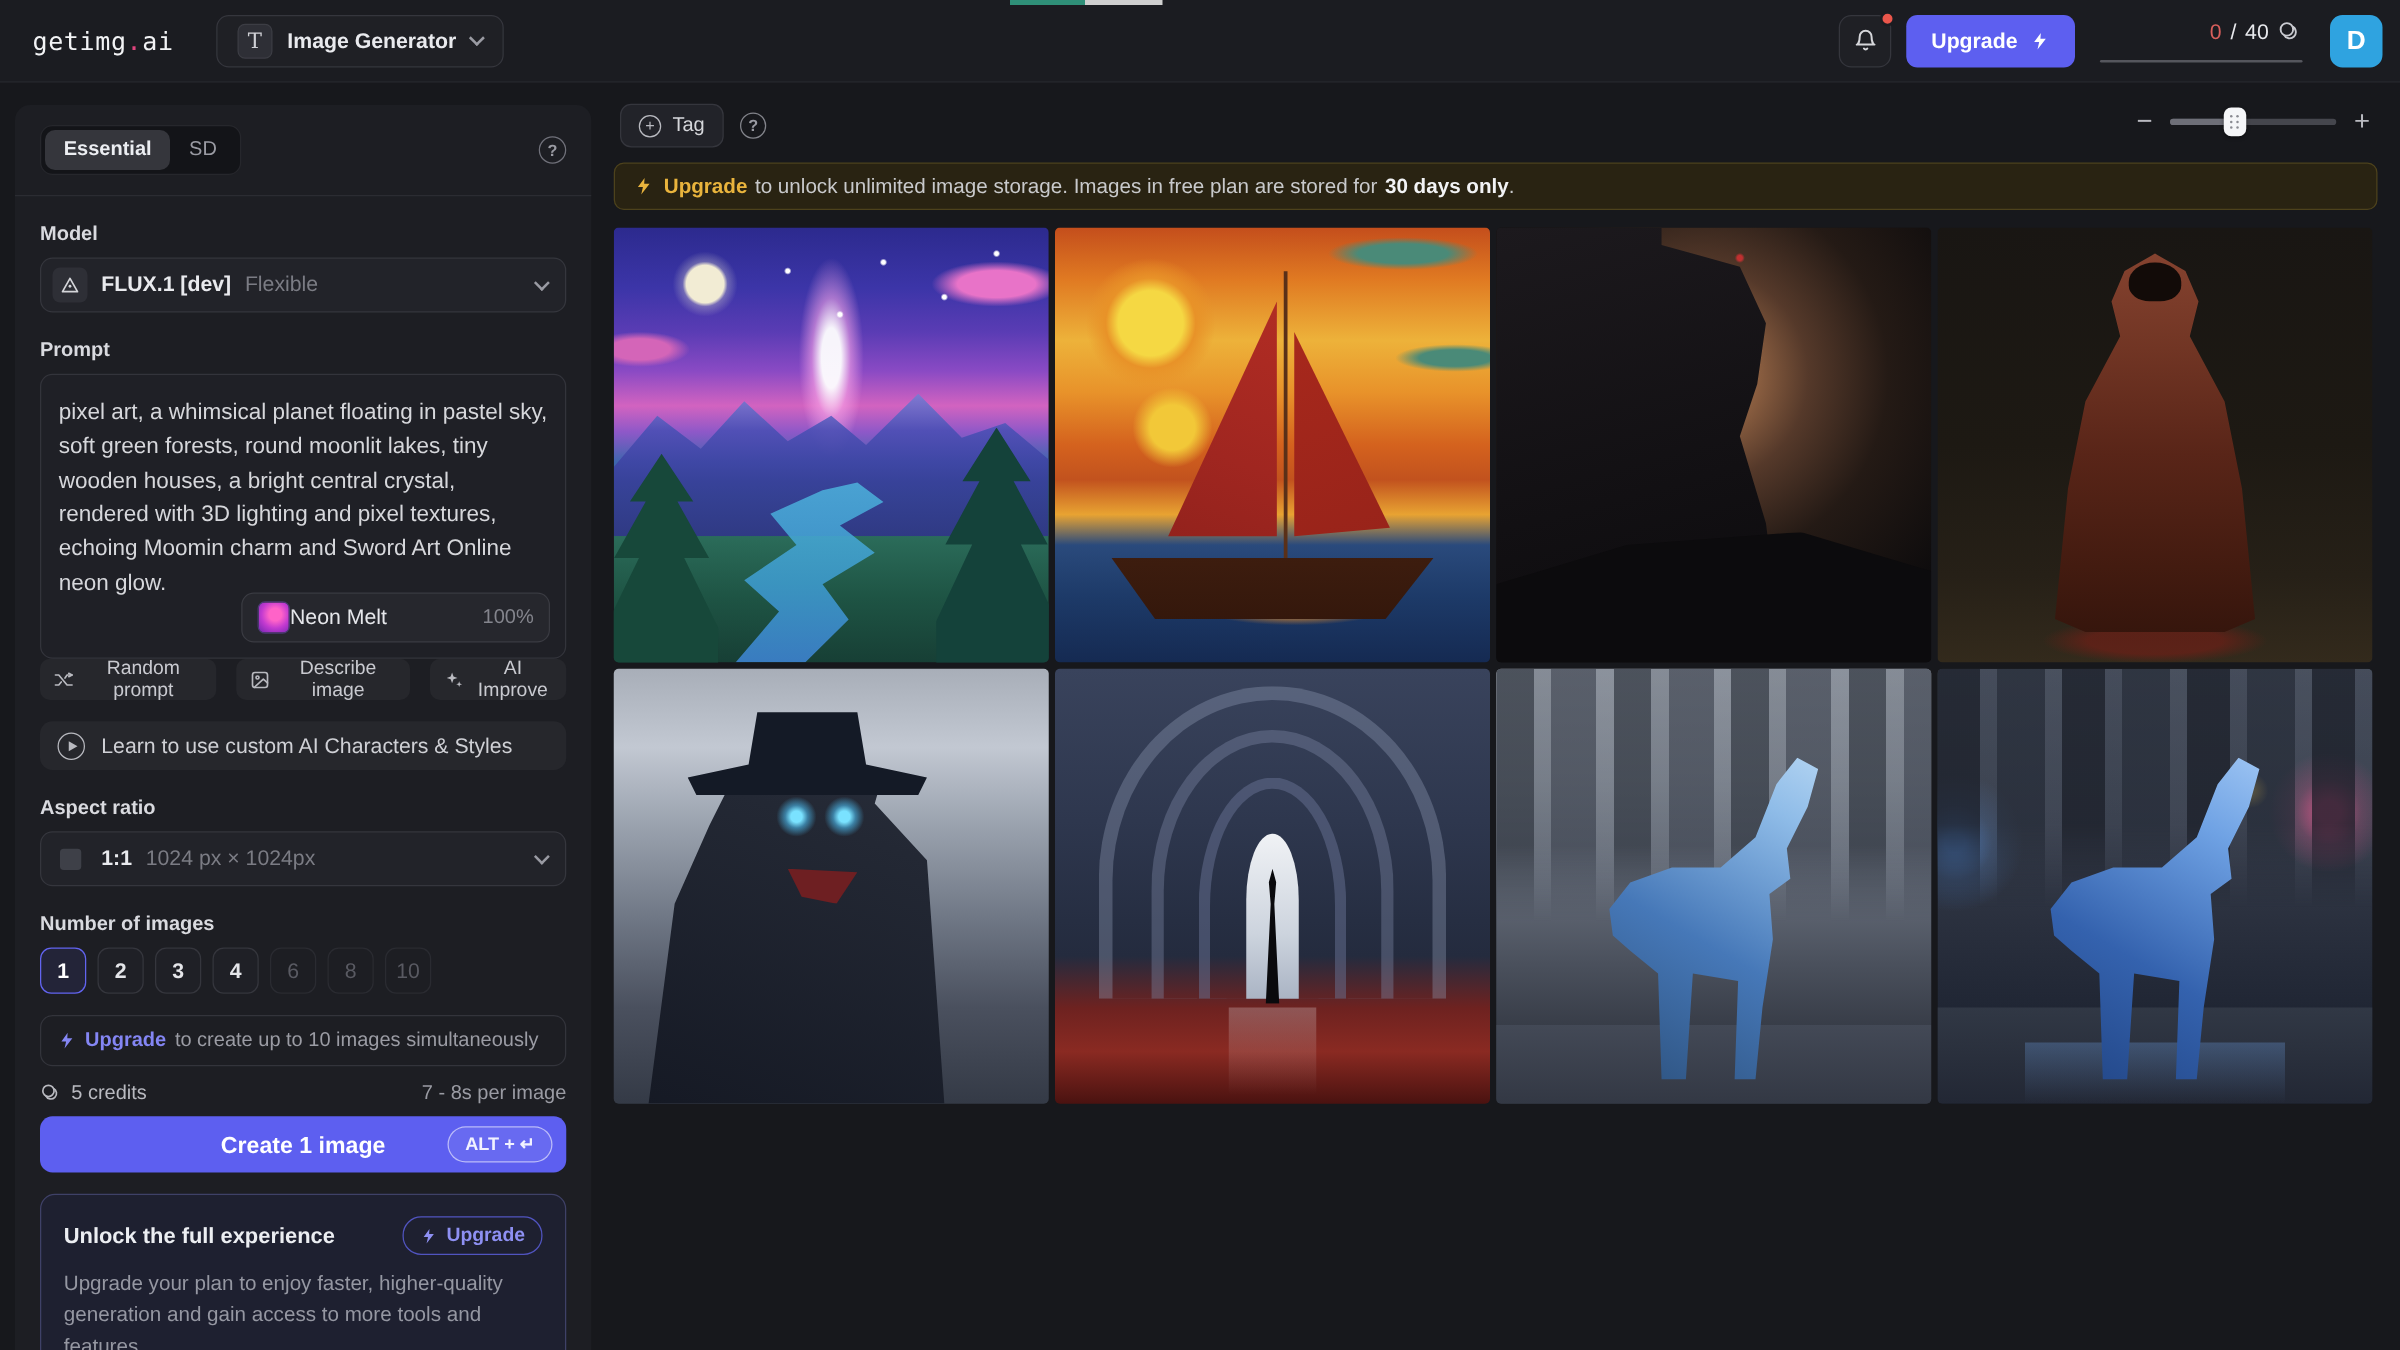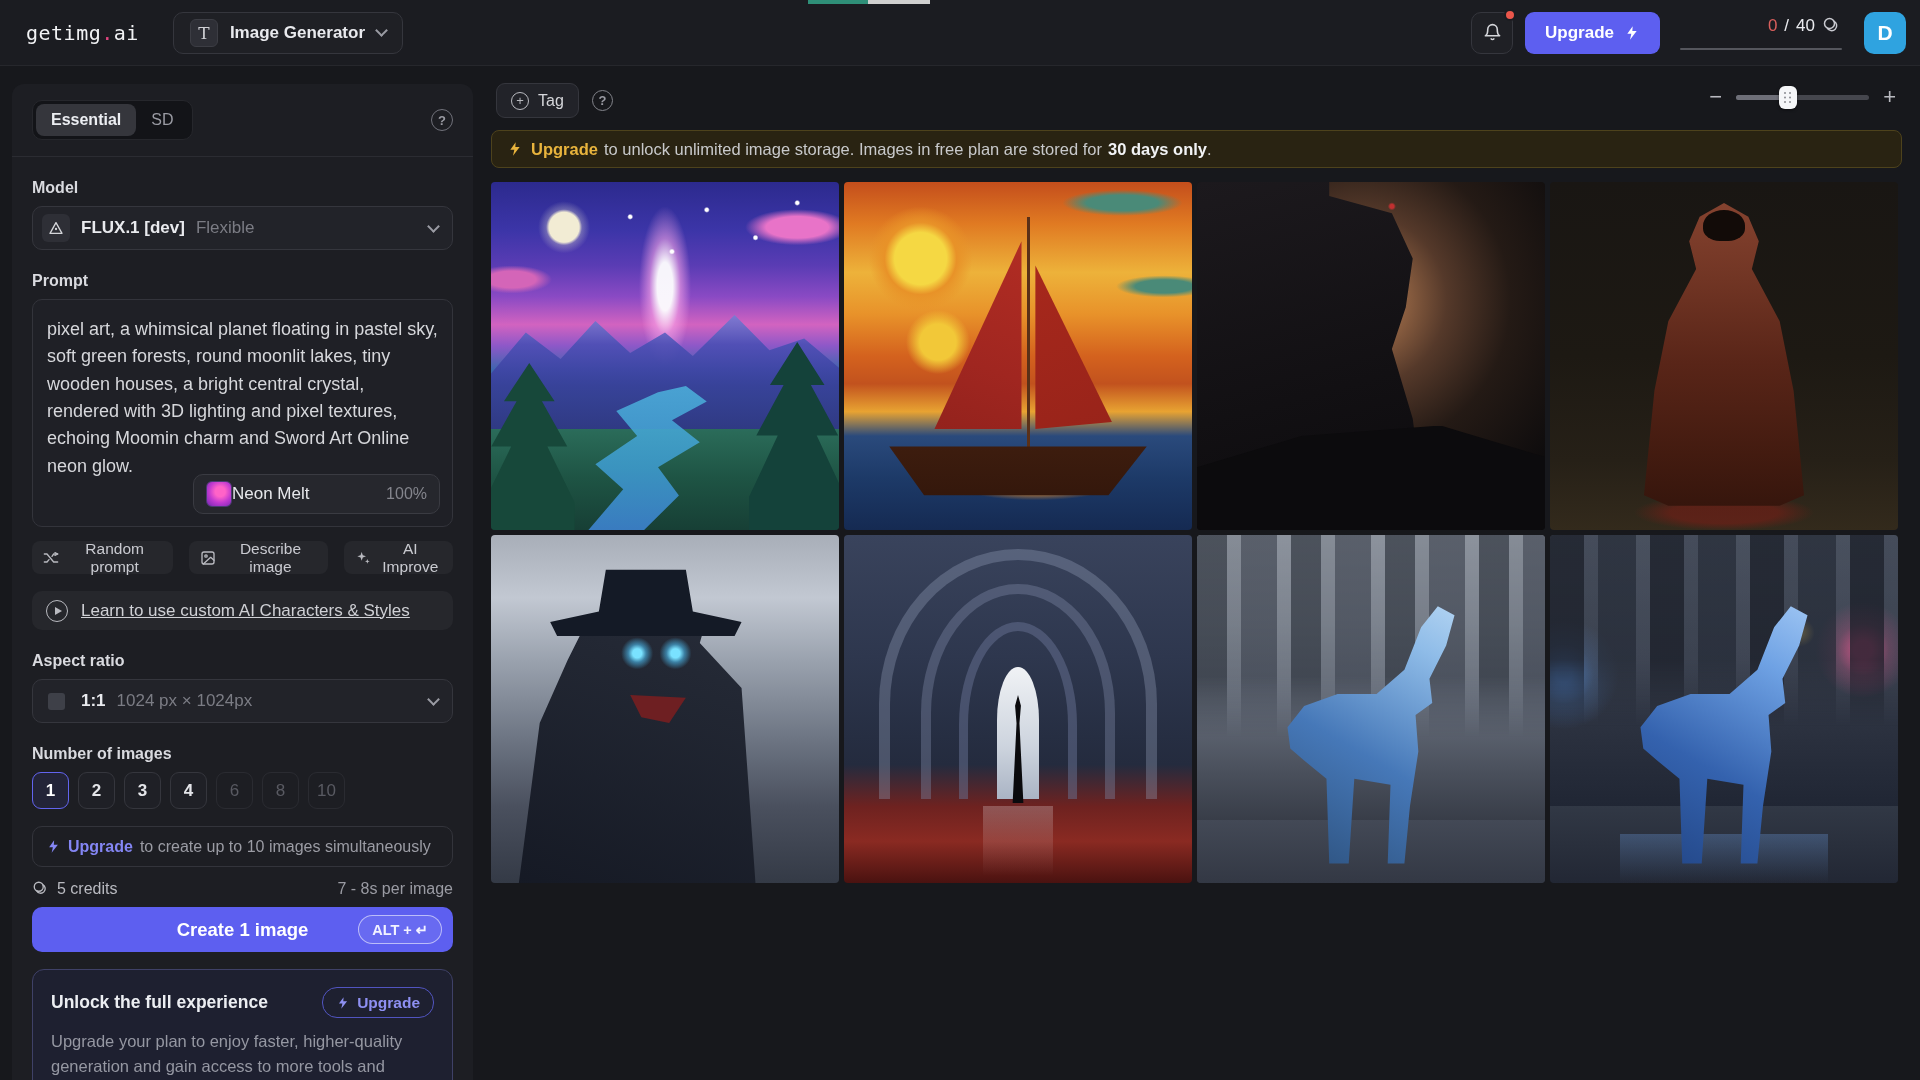--- a/index.html
+++ b/index.html
@@ -44,25 +44,25 @@
   .sel-sub { color:#7b7c84; font-size:17px;}
   .select .chev { margin-left:auto; }
 
   .prompt-box { position:relative; margin-top:9px; height:228px; background:#1f2026; border:1px solid #33343b; border-radius:10px; padding:16px 14px; cursor:text;}
   .prompt-text { color:#d6d7db; font-size:18px; line-height:1.52; white-space:pre-wrap;}
   .style-chip { position:absolute; right:12px; bottom:12px; width:247px; height:40px; background:#26272d; border:1px solid #3a3b42; border-radius:10px; display:flex; align-items:center; padding:0 12px; cursor:pointer;}
   .style-thumb { width:26px; height:26px; border-radius:6px; background: radial-gradient(circle at 55% 40%, #ff63c8 0 5px, #c23ad0 11px, #5a1fa8 22px); border:1px solid #4a3b72;}
   .style-name { color:#e6e7eb; font-size:17px;}
   .style-strength { margin-left:auto; color:#84858d; font-size:16px;}
 
-  .actions-row { margin-top:14px; display:flex; gap:16px;}
+  .actions-row { margin-top:0; display:flex; gap:16px;}
   .mini-btn { height:33px; background:#26272c; border:none; border-radius:8px; display:flex; align-items:center; gap:8px; padding:0 11px; color:#c9cad0; font-size:15.5px; cursor:pointer; font-family:"Liberation Sans", sans-serif;}
   .mini-btn svg { flex:none; }
 
-  .learn-bar { margin-top:17px; height:39px; background:#26272c; border:none; border-radius:10px; width:100%; display:flex; align-items:center; gap:13px; padding:0 14px; color:#cfd0d5; font-size:17px; cursor:pointer; font-family:"Liberation Sans", sans-serif;text-decoration:underline;}
+  .learn-bar { margin-top:17px; height:39px; background:#26272c; border:none; border-radius:10px; width:100%; display:flex; align-items:center; gap:13px; padding:0 14px; color:#cfd0d5; font-size:17px; cursor:pointer; font-family:"Liberation Sans", sans-serif;}
   .play-circle { width:22px; height:22px; border:1.5px solid #b9bac0; border-radius:50%; display:flex; align-items:center; justify-content:center;}
   .play-tri { width:0; height:0; border-left:7px solid #b9bac0; border-top:4.5px solid transparent; border-bottom:4.5px solid transparent; margin-left:2px;}
 
   .sq-icon { width:17px; height:17px; background:#3e4048; border-radius:3px;}
   .numbers-row { margin-top:9px; display:flex; gap:9px;}
   .num-btn { width:37px; height:37px; border-radius:9px; background:#1f2026; border:1px solid #35363d; color:#e4e5e9; font-size:17px; font-weight:bold; display:flex; align-items:center; justify-content:center; cursor:pointer; font-family:"Liberation Sans", sans-serif;}
   .num-btn.selected { border:1.5px solid #6264f0; background:#232438; color:#ffffff;}
   .num-btn.disabled { background:transparent; border:1px solid #2a2b31; color:#595a62; font-weight:normal; cursor:default;}
 
   .upgrade-note { margin-top:17px; height:41px; border:1px solid #33343b; border-radius:10px; display:flex; align-items:center; gap:7px; padding:0 13px; font-size:16px; color:#9b9ca4; cursor:pointer;}

